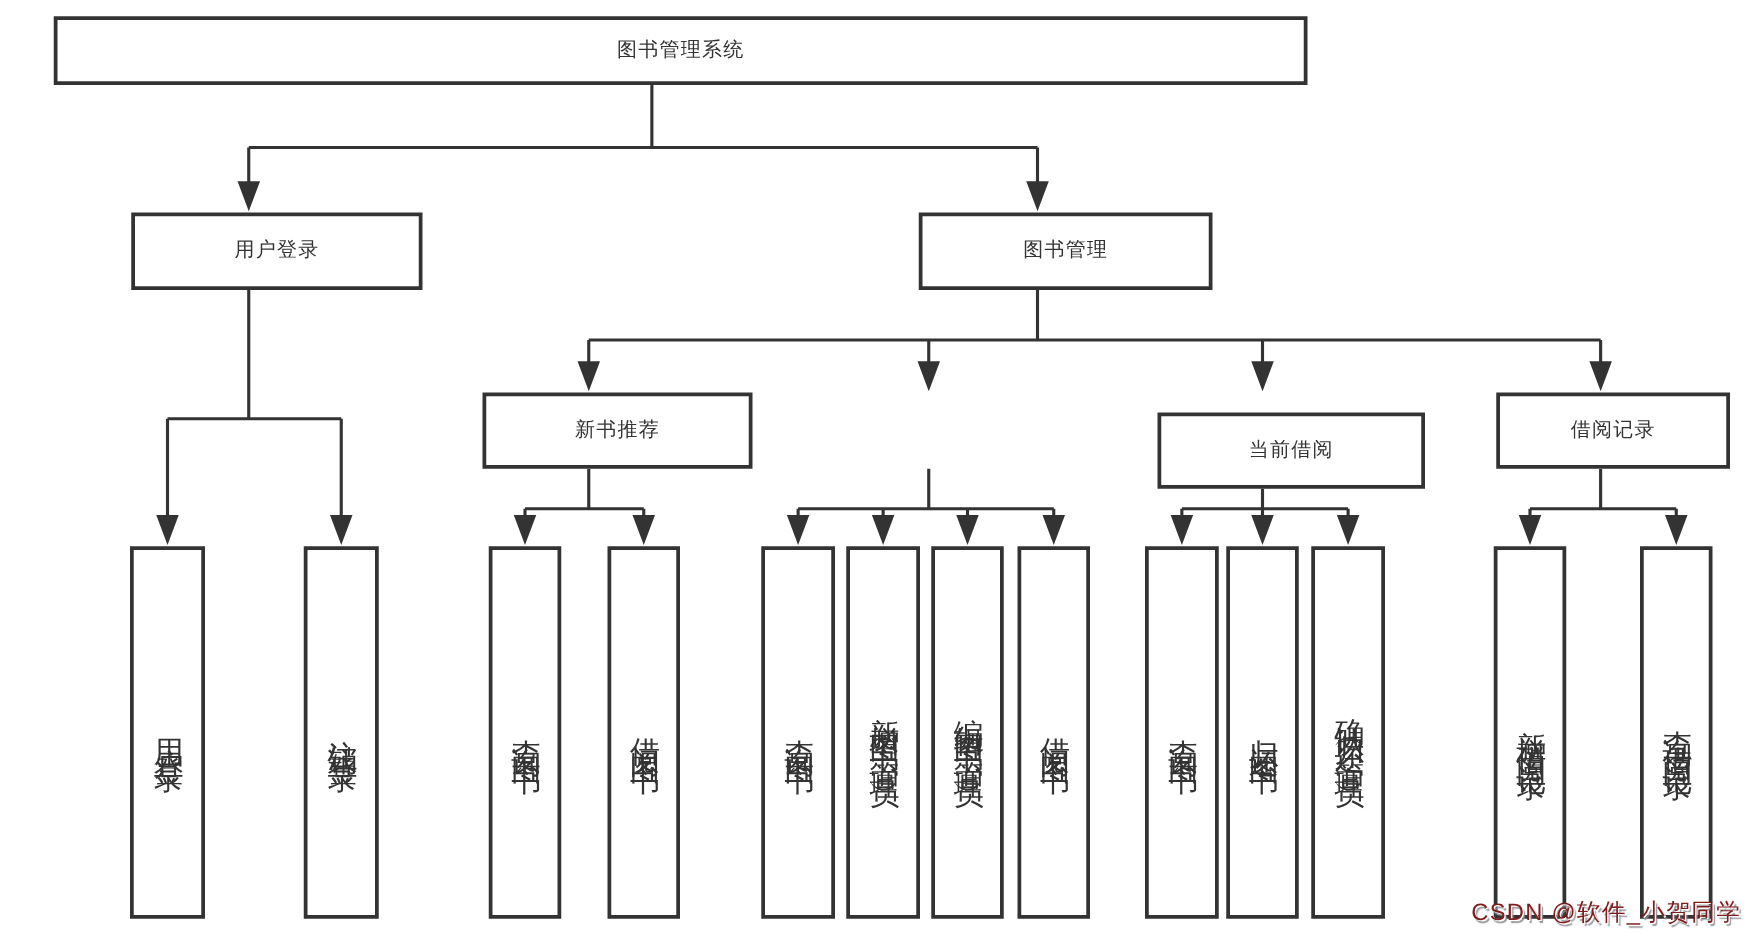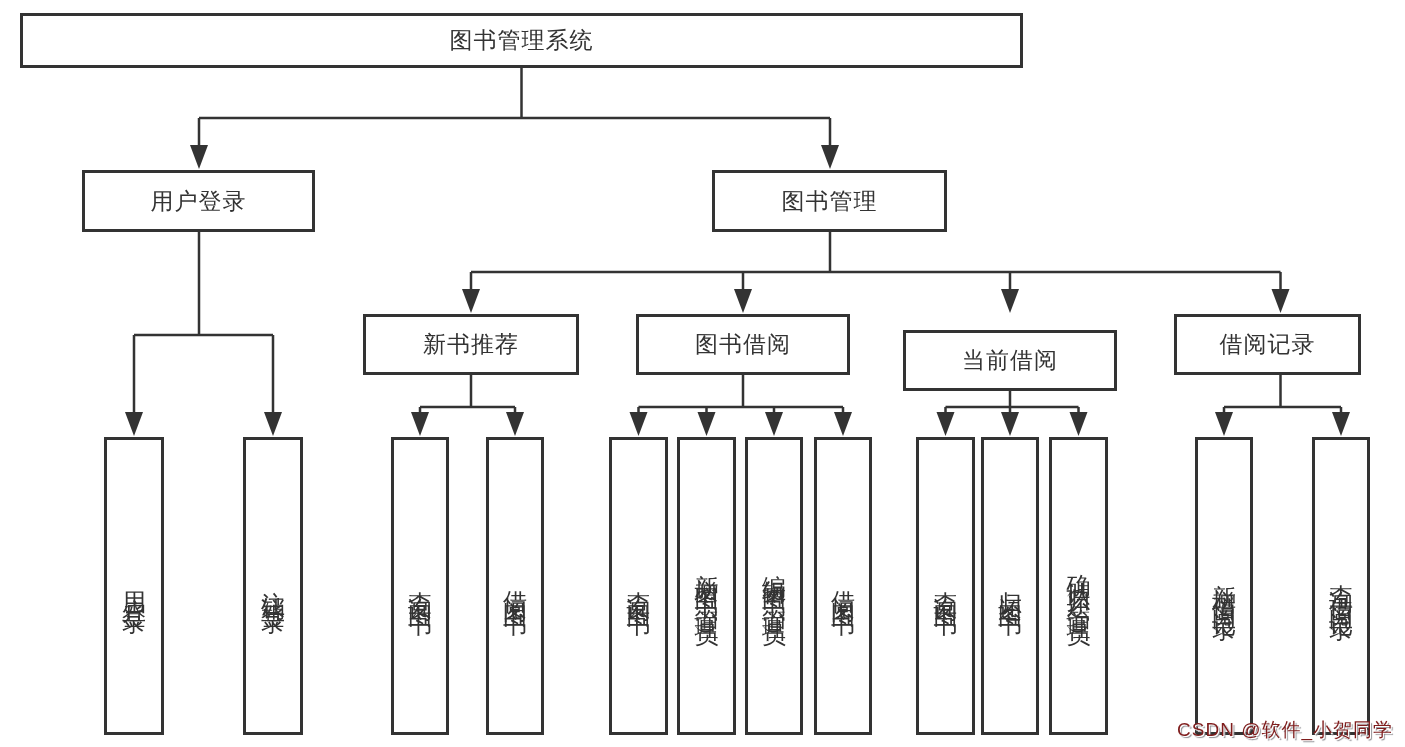--- a/index.html
+++ b/index.html
@@ -9,21 +9,21 @@
     font-family:"Liberation Sans", sans-serif;
     color:#333333;
   }
   .wires { position:absolute; left:0; top:0; width:1405px; height:747px; z-index:0; }
   .node {
     position:absolute; box-sizing:border-box; z-index:1;
     background:#ffffff; border:3px solid #333333;
     display:flex; align-items:center; justify-content:center;
     color:#333333; line-height:1;
   }
-  .h-node { font-size:23px; letter-spacing:1px; }
+  .h-node { font-size:16px; letter-spacing:1px;margin-left:23px; }
   .v-node { font-size:24px; }
   .v-node span {
     writing-mode:vertical-rl; text-orientation:mixed;
     letter-spacing:7px; line-height:1;
   }
   .watermark {
     position:absolute; right:12px; bottom:4px; z-index:2;
     font-size:19px; letter-spacing:1px;
     color:#7f1d1d;
     text-shadow:1px 1px 0 #ffffff, 2px 2px 1px #8d8d92;
@@ -82,23 +82,20 @@
   <div class="node h-node" style="left:82px; top:170px; width:233px; height:62px;">
     <span>用户登录</span>
   </div>
   <div class="node h-node" style="left:363px; top:314px; width:216px; height:61px;">
     <span>新书推荐</span>
   </div>
 
   <div class="node h-node" style="left:712px; top:170px; width:235px; height:62px;">
     <span>图书管理</span>
   </div>
-  <div class="node h-node" style="left:636px; top:314px; width:214px; height:61px;">
-    <span>图书借阅</span>
-  </div>
   <div class="node h-node" style="left:903px; top:330px; width:214px; height:61px;">
     <span>当前借阅</span>
   </div>
   <div class="node h-node" style="left:1174px; top:314px; width:187px; height:61px;">
     <span>借阅记录</span>
   </div>
 
   <div class="node v-node" style="left:104px; top:437px; width:60px; height:298px;">
     <span>用户登录</span>
   </div>

